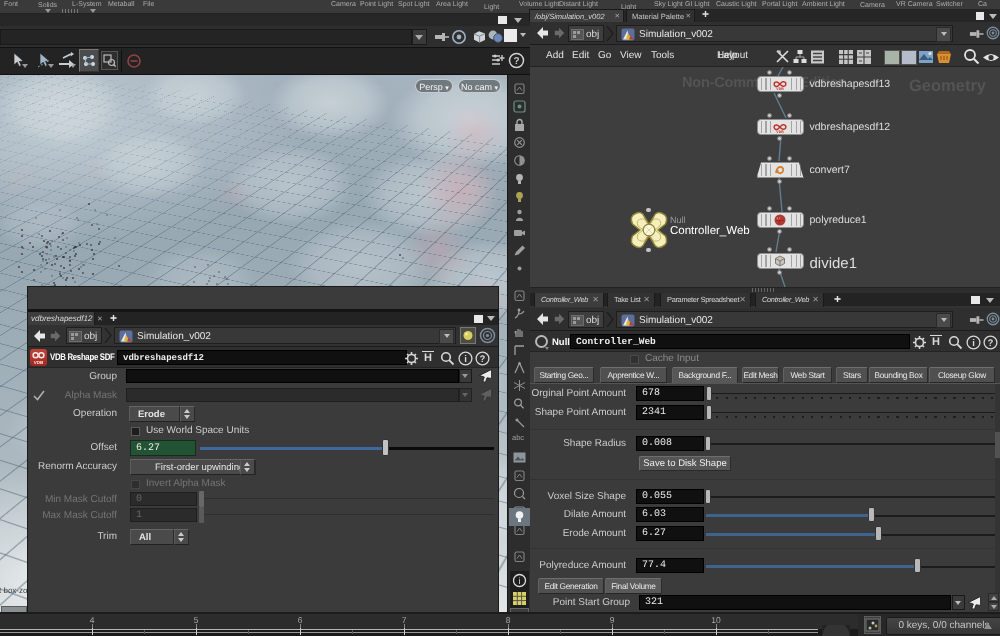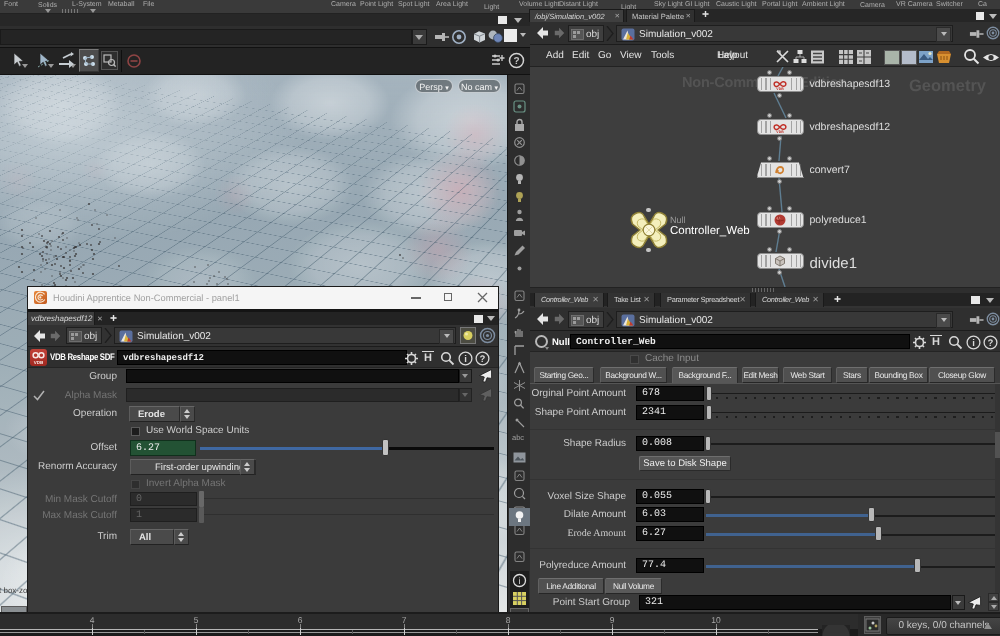--- a/index.html
+++ b/index.html
@@ -677,21 +677,21 @@
     <text x="7.5" y="11.2" font-size="9.5" font-weight="bold" fill="#d8d8d8" text-anchor="middle" font-family="Liberation Sans">i</text>
   </svg>
 <svg class="abs" style="left:983px;top:335px;" width="15" height="15" viewBox="0 0 15 15">
     <circle cx="7.5" cy="7.5" r="6.4" fill="none" stroke="#d8d8d8" stroke-width="1.3"></circle>
     <text x="7.5" y="11.2" font-size="9.5" font-weight="bold" fill="#d8d8d8" text-anchor="middle" font-family="Liberation Sans">?</text>
   </svg>
 <div class="abs" style="left:530px;top:352px;width:470px;height:260px;background:#3b3b3b;"></div>
 <div class="abs" style="left:630px;top:355px;width:7px;height:7px;background:#303030;border:1px solid #4a4a4a;"></div>
 <div class="abs" style="left:645px;top:353px;font-size:10px;color:#8a8a8a;">Cache Input</div>
 <div class="abs ftab" style="left:534px;top:367px;width:60px;height:16px;line-height:15px;">Starting Geo...</div>
-<div class="abs ftab" style="left:600px;top:367px;width:67px;height:16px;line-height:15px;">Background W...</div>
+<div class="abs ftab" style="left:600px;top:367px;width:67px;height:16px;line-height:15px;">Apprentice W...</div>
 <div class="abs ftab" style="left:672px;top:367px;width:66px;height:17px;background:#575757;line-height:15px;">Background F...</div>
 <div class="abs ftab" style="left:742px;top:367px;width:37px;height:16px;line-height:15px;">Edit Mesh</div>
 <div class="abs ftab" style="left:783px;top:367px;width:49px;height:16px;line-height:15px;">Web Start</div>
 <div class="abs ftab" style="left:836px;top:367px;width:32px;height:16px;line-height:15px;">Stars</div>
 <div class="abs ftab" style="left:869px;top:367px;width:59px;height:16px;line-height:15px;">Bounding Box</div>
 <div class="abs ftab" style="left:929px;top:367px;width:66px;height:16px;line-height:15px;">Closeup Glow</div>
 <div class="abs" style="left:530px;top:383px;width:470px;height:1px;background:#555;"></div>
 <div class="abs plabel" style="left:476px;top:388px;width:150px;">Orginal Point Amount</div>
 <div class="abs fld" style="left:636px;top:386px;width:68px;height:15px;line-height:14px;">678</div>
 <div class="abs" style="left:712px;top:393px;width:283px;height:1px;background:#1b1b1b;"></div>
@@ -711,64 +711,49 @@
 <div class="abs" style="left:530px;top:479px;width:470px;height:1px;background:#333;"></div>
 <div class="abs plabel" style="left:476px;top:491px;width:150px;">Voxel Size Shape</div>
 <div class="abs fld" style="left:636px;top:489px;width:68px;height:15px;line-height:14px;">0.055</div>
 <div class="abs" style="left:711px;top:496px;width:284px;height:2px;background:#1c1c1c;"></div>
 <div class="abs" style="left:705px;top:489px;width:6px;height:15px;background:#b8b8b8;border:1px solid #333;border-radius:2px;box-sizing:border-box;"></div>
 <div class="abs plabel" style="left:476px;top:509px;width:150px;">Dilate Amount</div>
 <div class="abs fld" style="left:636px;top:507px;width:68px;height:15px;line-height:14px;">6.03</div>
 <div class="abs" style="left:706px;top:514px;width:165px;height:3px;background:#40628f;"></div>
 <div class="abs" style="left:871px;top:515px;width:124px;height:2px;background:#1c1c1c;"></div>
 <div class="abs" style="left:868px;top:507px;width:7px;height:15px;background:#b8b8b8;border:1px solid #333;border-radius:2px;box-sizing:border-box;"></div>
-<div class="abs plabel" style="left:476px;top:528px;width:150px;font-family:Liberation Serif, serif;">Erode Amount</div>
+<div class="abs plabel" style="left:476px;top:528px;width:150px;">Erode Amount</div>
 <div class="abs fld" style="left:636px;top:526px;width:68px;height:15px;line-height:14px;">6.27</div>
 <div class="abs" style="left:706px;top:533px;width:172px;height:3px;background:#40628f;"></div>
 <div class="abs" style="left:878px;top:534px;width:117px;height:2px;background:#1c1c1c;"></div>
 <div class="abs" style="left:875px;top:526px;width:7px;height:15px;background:#b8b8b8;border:1px solid #333;border-radius:2px;box-sizing:border-box;"></div>
 <div class="abs" style="left:530px;top:548px;width:470px;height:1px;background:#333;"></div>
 <div class="abs plabel" style="left:476px;top:560px;width:150px;">Polyreduce Amount</div>
 <div class="abs fld" style="left:636px;top:558px;width:68px;height:15px;line-height:14px;">77.4</div>
 <div class="abs" style="left:706px;top:565px;width:211px;height:3px;background:#40628f;"></div>
 <div class="abs" style="left:917px;top:566px;width:78px;height:2px;background:#1c1c1c;"></div>
 <div class="abs" style="left:914px;top:558px;width:7px;height:15px;background:#b8b8b8;border:1px solid #333;border-radius:2px;box-sizing:border-box;"></div>
-<div class="abs ftab" style="left:538px;top:578px;width:66px;height:16px;line-height:15px;">Line Additional</div>
-<div class="abs ftab" style="left:605px;top:578px;width:57px;height:16px;line-height:15px;background:#5a5a5a;">Null Volume</div>
+<div class="abs ftab" style="left:538px;top:578px;width:66px;height:16px;line-height:15px;">Edit Generation</div>
+<div class="abs ftab" style="left:605px;top:578px;width:57px;height:16px;line-height:15px;background:#5a5a5a;">Final Volume</div>
 <div class="abs plabel" style="left:480px;top:597px;width:150px;">Point Start Group</div>
 <div class="abs fld" style="left:639px;top:595px;width:312px;height:15px;line-height:14px;">321</div>
 <div class="abs" style="left:952px;top:595px;width:13px;height:15px;background:#3a3a3a;border:1px solid #1a1a1a;box-sizing:border-box;"></div>
 <div class="abs" style="left:955px;top:601px;width:0;height:0;border-left:3.5px solid transparent;border-right:3.5px solid transparent;border-top:4.5px solid #bbb;"></div>
 <svg class="abs" style="left:967px;top:595px;" width="15" height="15" viewBox="0 0 15 15">
     <path d="M13.5 1.5 L1.5 7.5 L6.3 9 L4.8 13.6 L7.4 14.2 L9 9.8 L13.6 10.4 Z" fill="#ececec" stroke="#181818" stroke-width="0.8"></path>
   </svg>
 <div class="abs" style="left:995px;top:384px;width:5px;height:209px;background:#343434;"></div>
 <div class="abs" style="left:995px;top:432px;width:5px;height:26px;background:#525252;"></div>
 <div class="abs" style="left:988px;top:593px;width:11px;height:9px;background:#424242;border:1px solid #2a2a2a;box-sizing:border-box;">
     <div style="margin:2px auto 0;width:0;height:0;border-left:3px solid transparent;border-right:3px solid transparent;border-bottom:4px solid #aaa;"></div>
   </div>
 <div class="abs" style="left:988px;top:602px;width:11px;height:9px;background:#424242;border:1px solid #2a2a2a;box-sizing:border-box;">
     <div style="margin:2px auto 0;width:0;height:0;border-left:3px solid transparent;border-right:3px solid transparent;border-top:4px solid #aaa;"></div>
   </div>
 <div class="abs" style="left:28px;top:287px;width:470px;height:325px;background:#3b3b3b;box-shadow:0 0 0 1px #1a1a1a;">
-    <div class="abs" style="left:0;top:0;width:470px;height:22px;background:#f5f5f5;">
-      <div class="abs" style="left:6px;top:4px;width:13px;height:13px;background:linear-gradient(135deg,#e8873a,#c25a20);border-radius:2px;"><svg width="13" height="13" viewBox="0 0 13 13">
-          <g fill="none" stroke="#f8ead8" stroke-width="1.1">
-            <path d="M10.6 3.4 A5 5 0 1 0 10.8 8.6"></path>
-            <path d="M8.6 4.8 A2.6 2.6 0 1 0 8.7 8.0"></path>
-          </g>
-          <circle cx="6.3" cy="6.4" r="1.1" fill="#f8ead8"></circle>
-        </svg></div>
-      <div class="abs" style="left:25px;top:6px;font-size:9.3px;color:#a0a0a0;white-space:nowrap;">Houdini Apprentice Non-Commercial - panel1</div>
-      <div class="abs" style="left:383px;top:10px;width:10px;height:1.5px;background:#666;"></div>
-      <div class="abs" style="left:416px;top:6px;width:8px;height:8px;border:1.3px solid #666;box-sizing:border-box;"></div>
-      <svg class="abs" style="left:449px;top:5px;" width="11" height="11" viewBox="0 0 11 11">
-        <path d="M1 1 L10 10 M10 1 L1 10" stroke="#666" stroke-width="1.3"></path>
-      </svg>
-    </div>
     <div class="abs" style="left:0;top:22px;width:470px;height:3px;background:#141414;"></div>
     <div class="abs" style="left:0;top:25px;width:470px;height:13px;background:#232323;">
       <div class="abs" style="left:0;top:0;width:66px;height:13px;background:#3d3d3d;border-right:1px solid #1a1a1a;">
         <span style="position:absolute;left:3px;top:2px;font-size:8px;font-style:italic;color:#d6d6d6;white-space:nowrap;">vdbreshapesdf12</span>
       </div>
       <div class="abs" style="left:69px;top:3px;font-size:7px;color:#aaa;">✕</div>
       <div class="abs" style="left:82px;top:-1px;font-size:12px;font-weight:bold;color:#e8e8e8;">+</div>
       <div class="abs" style="left:446px;top:3px;width:9px;height:8px;background:#e8e8e8;"></div>
       <div class="abs" style="left:459px;top:4px;width:0;height:0;border-left:4px solid transparent;border-right:4px solid transparent;border-top:5px solid #bbb;"></div>
     </div>

